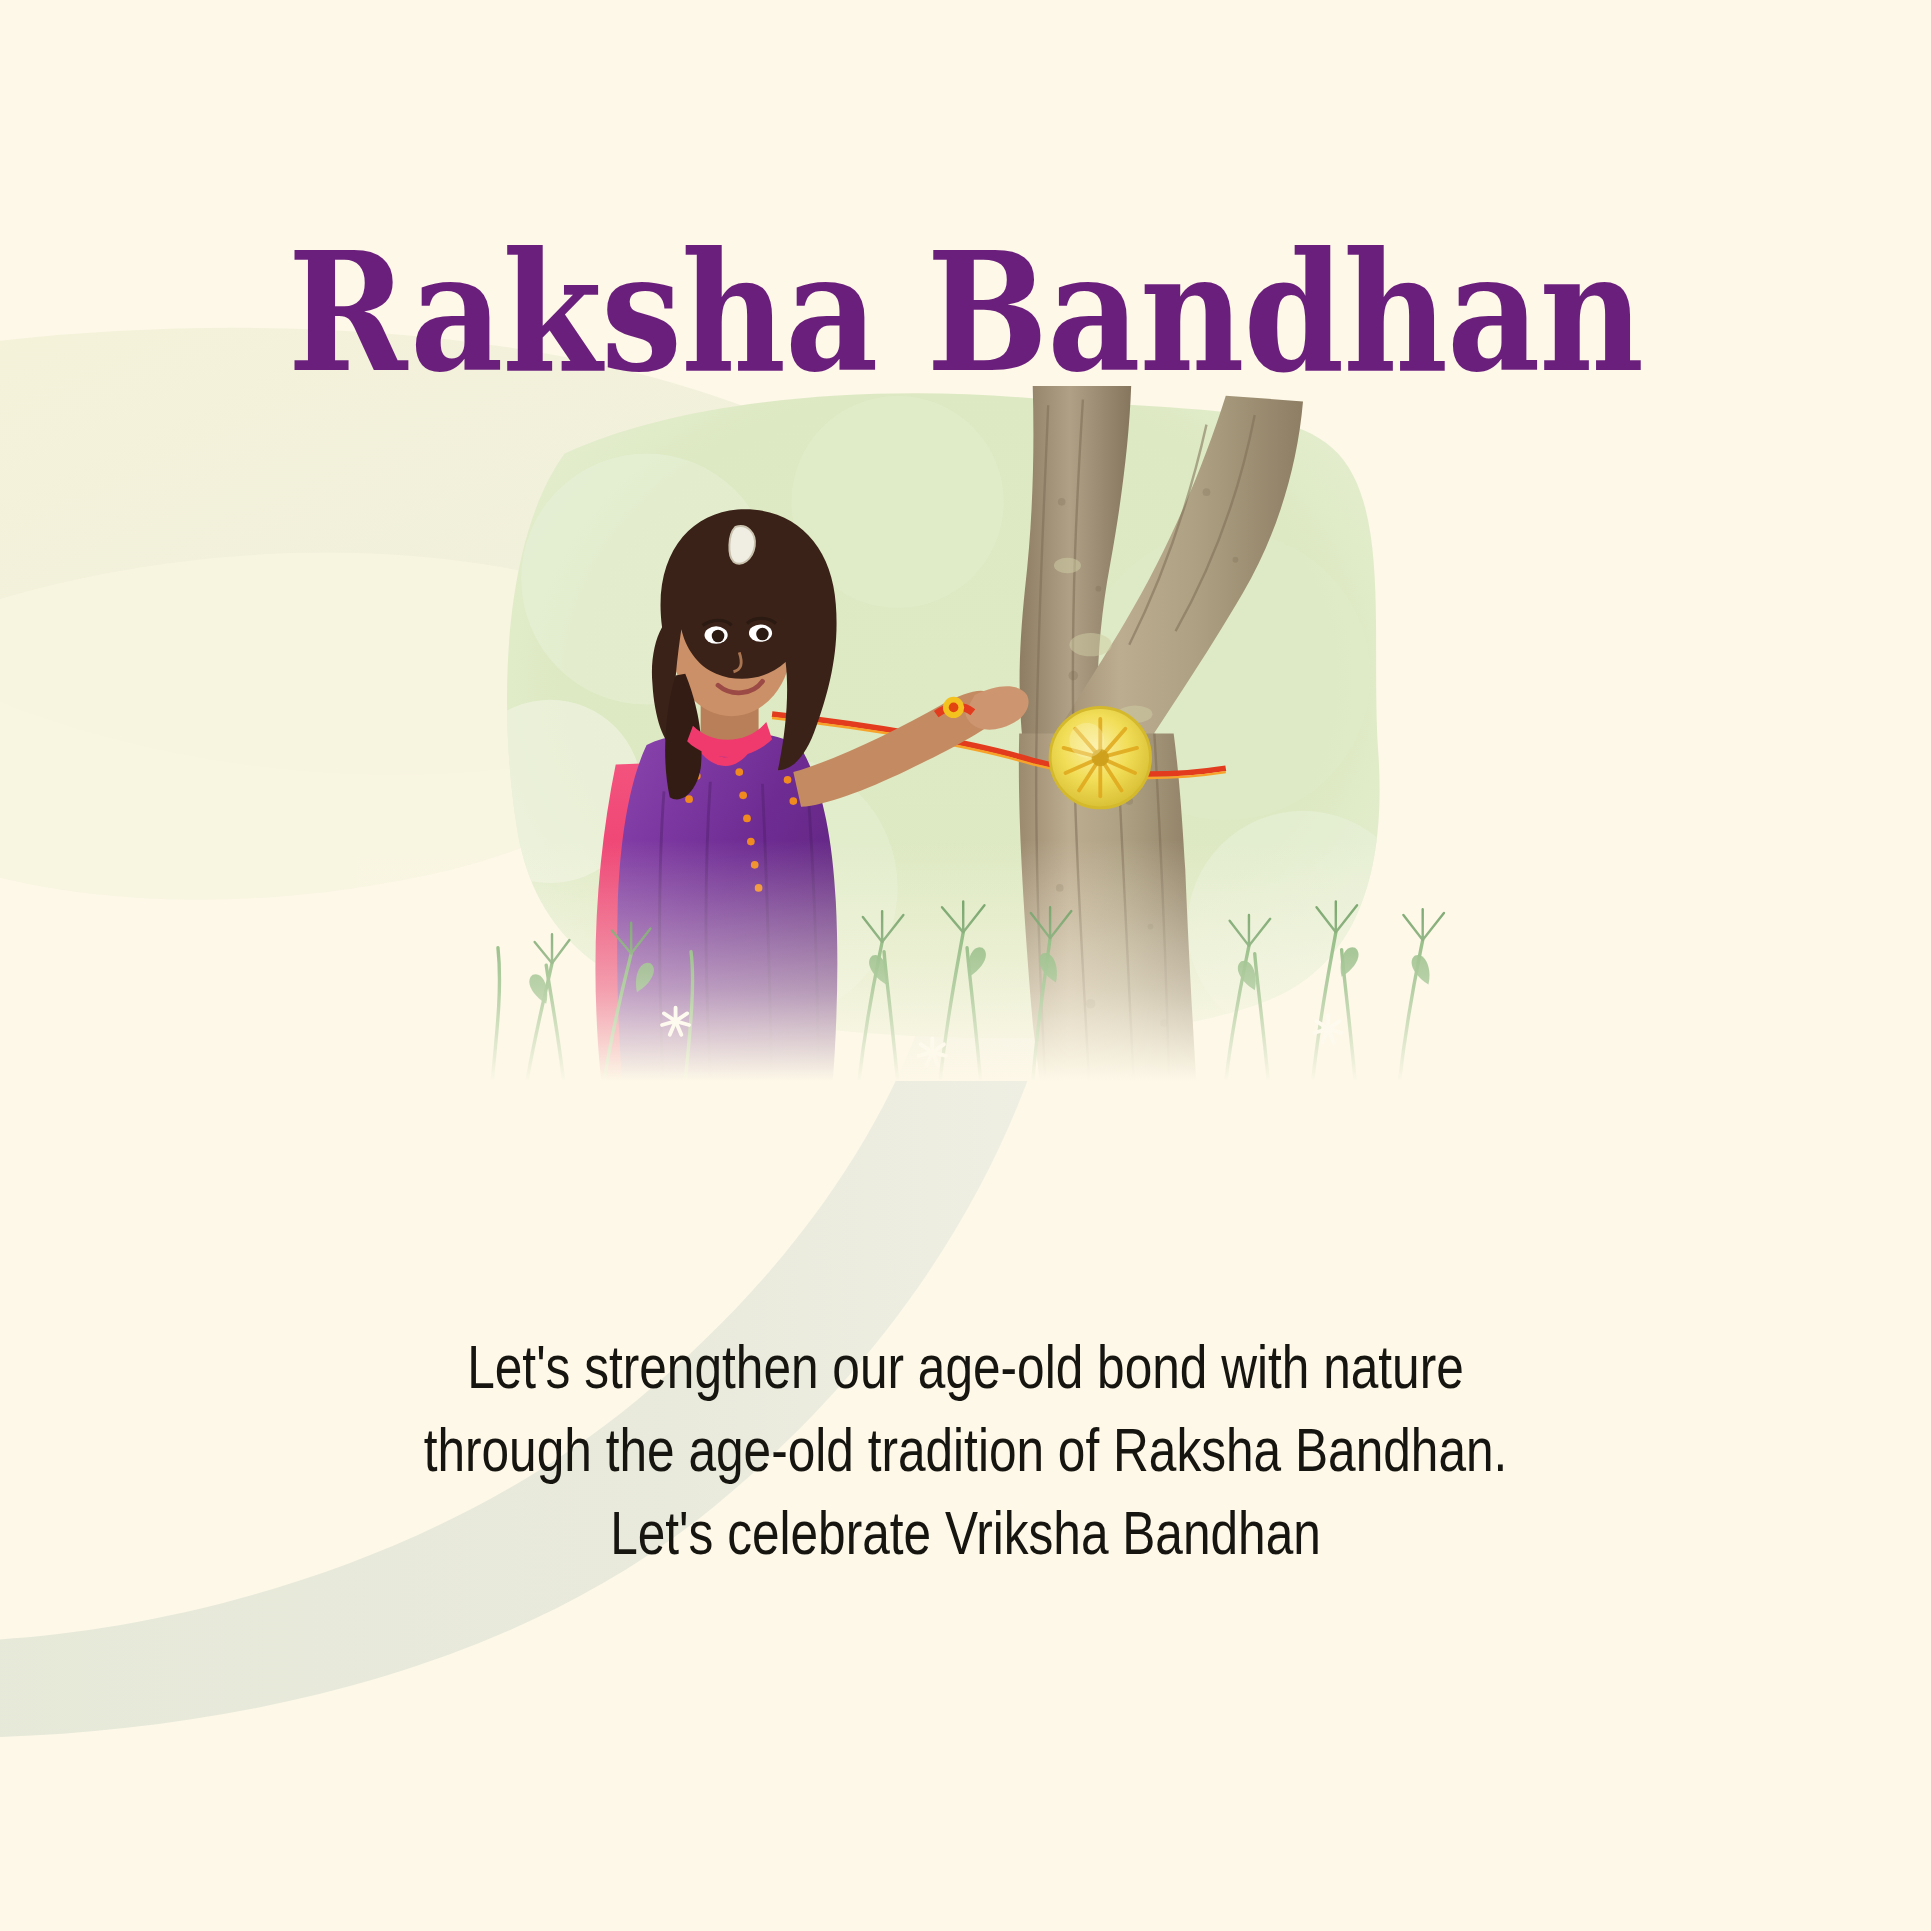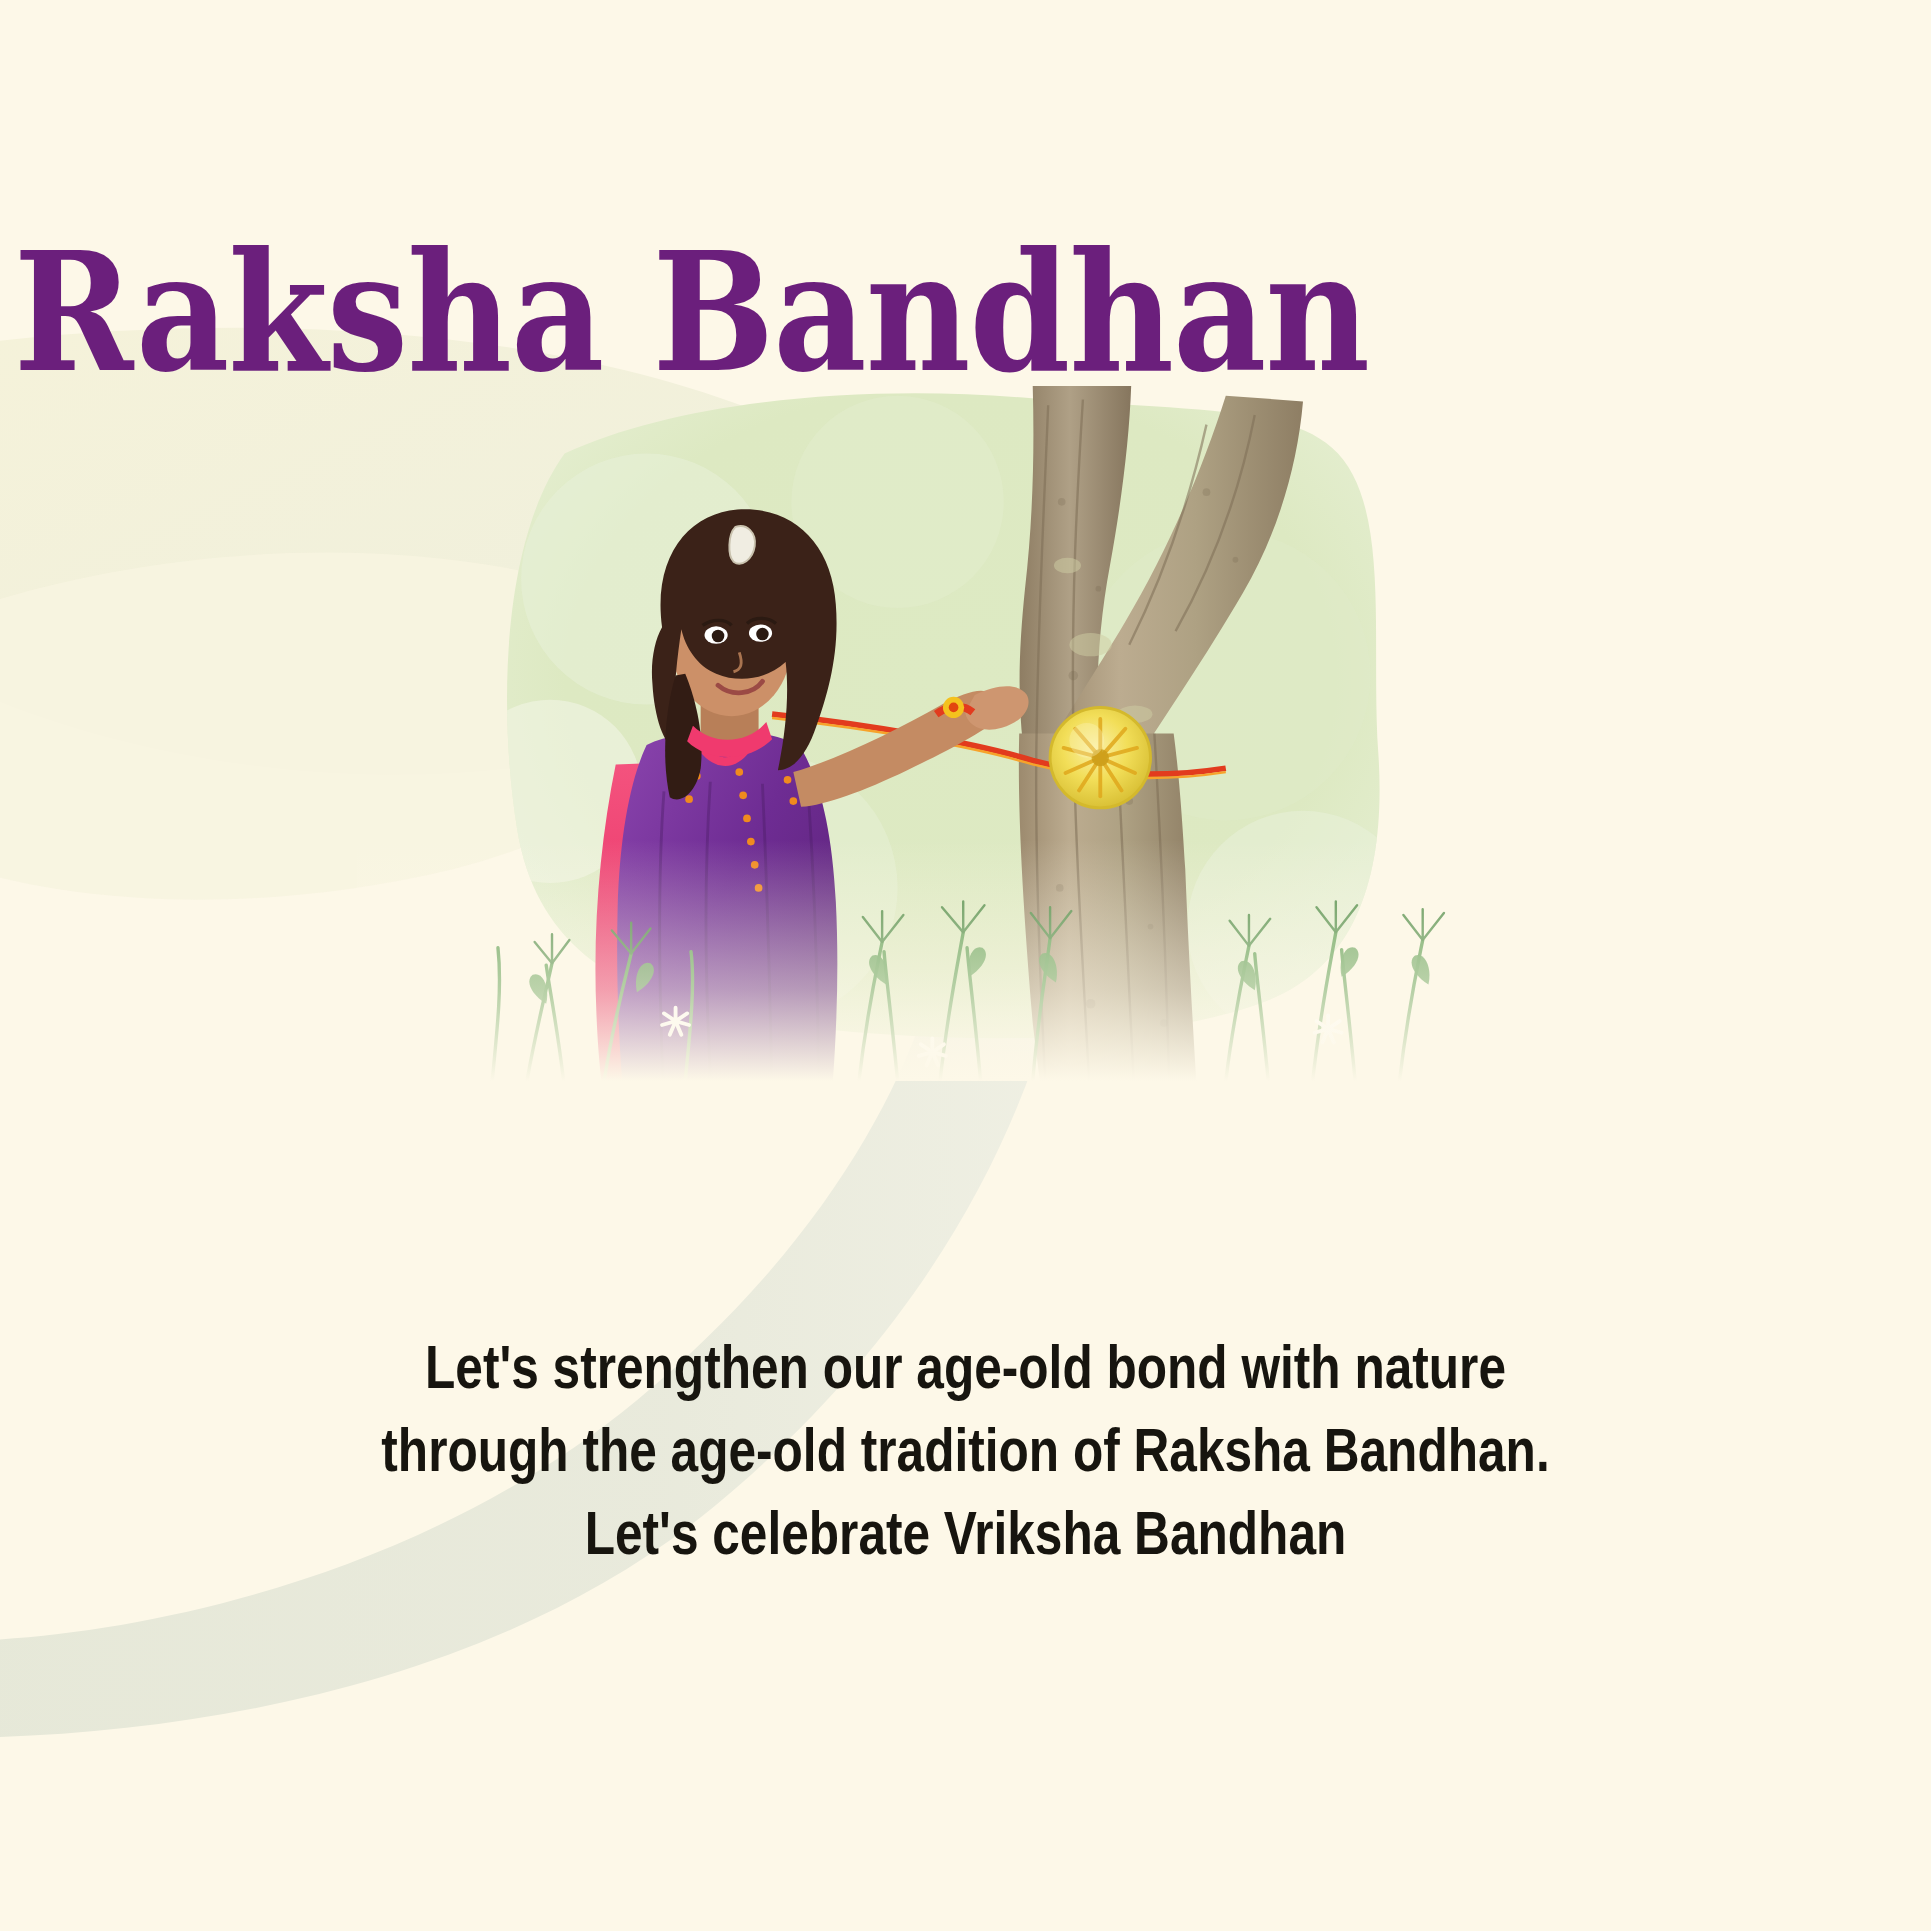--- a/index.html
+++ b/index.html
@@ -11,21 +11,21 @@
   }
   .poster{position:absolute;inset:0;overflow:hidden;}
 
   
   .bg-layer{position:absolute;inset:0;overflow:hidden;z-index:0;}
   .bg-svg{position:absolute;inset:0;width:1931px;height:1931px;display:block;}
 
   
   .title-wrap{
     position:absolute;left:0;right:0;top:230px;z-index:6;
-    text-align:left;
+    text-align:center;
   }
   .title{
     font-family:"DejaVu Serif", serif;
     font-weight:700;
     font-size:147px;
     line-height:1.0;
     letter-spacing:-1px;
     color:#6B1F7C;
     margin:0;
     display:inline-block;
@@ -40,21 +40,21 @@
   .art-svg{position:absolute;left:0;top:0;width:1197px;height:695px;}
 
   
   .caption{
     position:absolute;left:174px;right:174px;top:1325px;z-index:7;
     text-align:center;
     color:#17150F;
     font-family:"Liberation Sans", sans-serif;
     font-size:62px;
     line-height:1.34;
-    font-weight:700;
+    font-weight:400;
   }
   .caption .ln{display:block;transform:scaleX(0.80);transform-origin:center;white-space:nowrap;}
 </style>
 </head>
 <body>
 
 <div class="poster">
 
   <div class="bg-layer">
     <svg class="bg-svg" viewBox="0 0 2000 2000" xmlns="http://www.w3.org/2000/svg">

